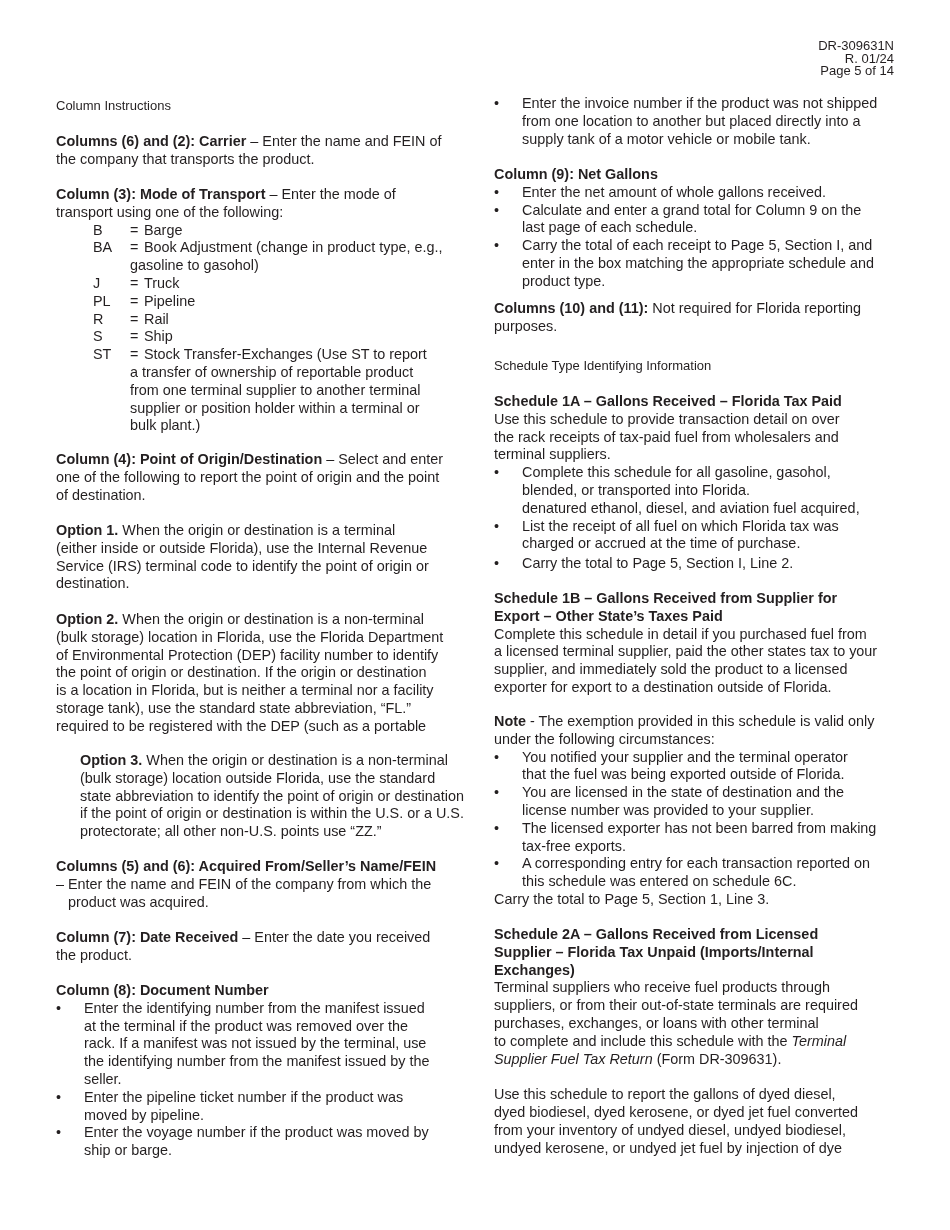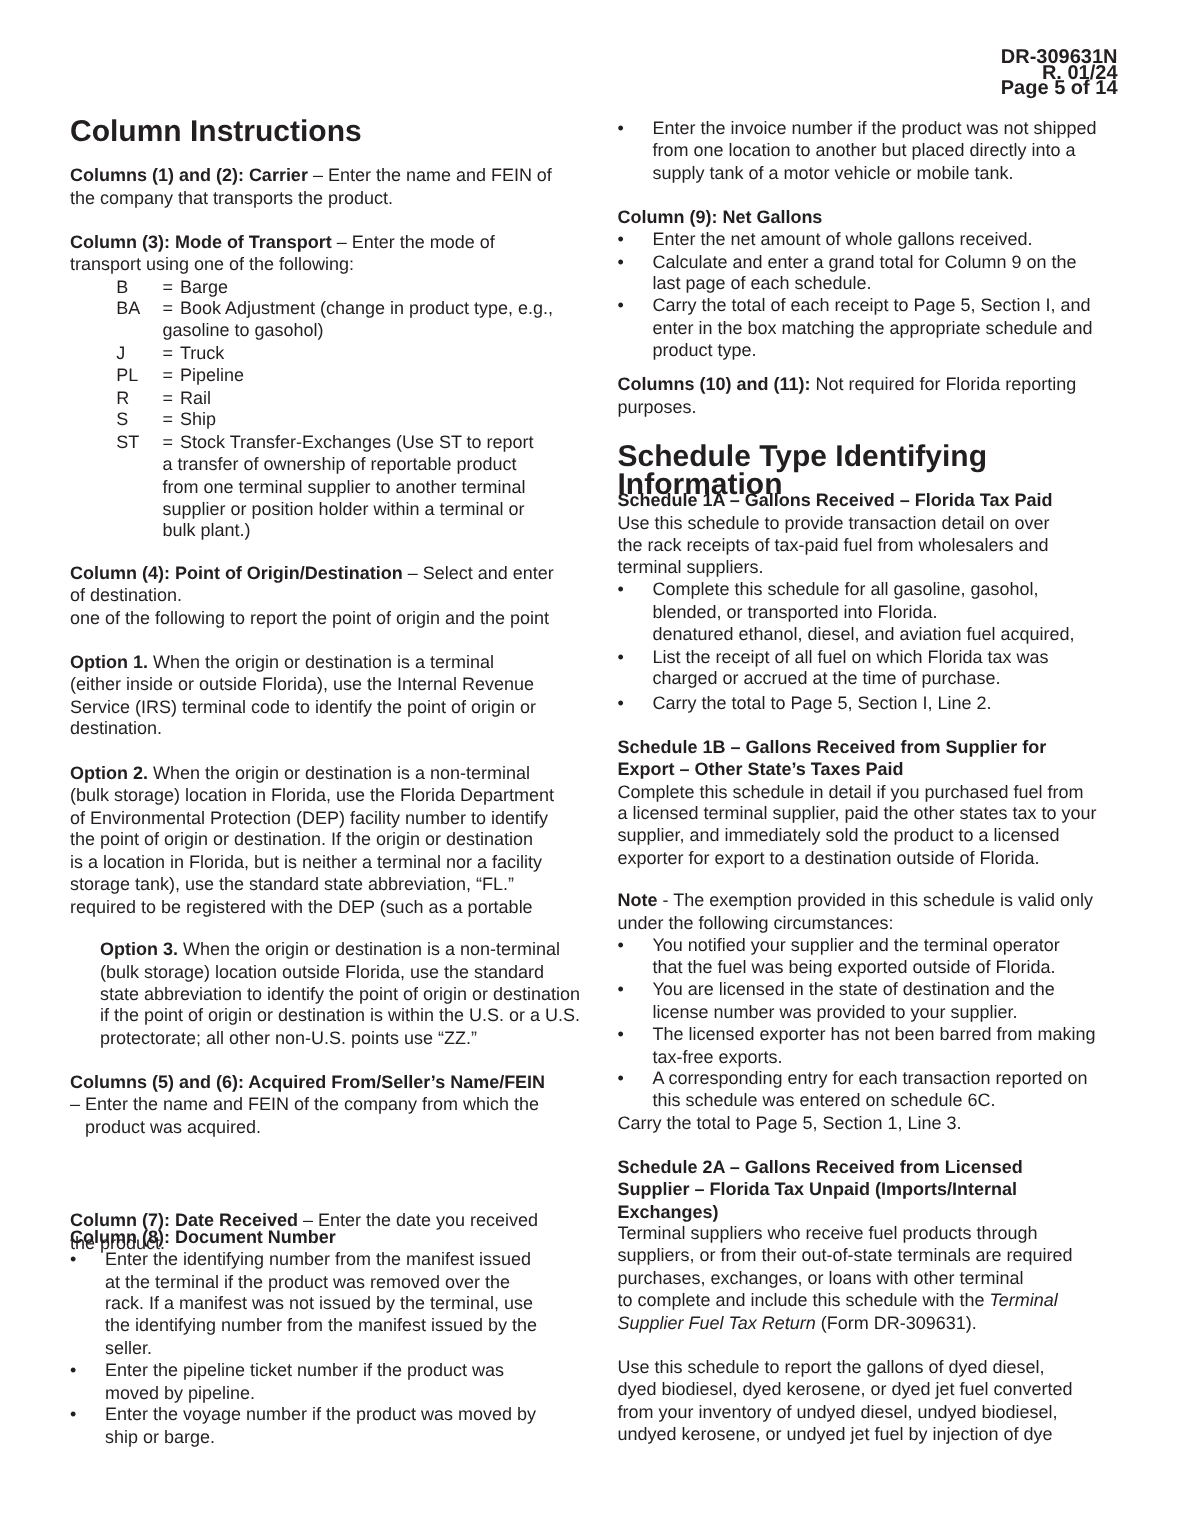--- a/index.html
+++ b/index.html
@@ -3,26 +3,26 @@
 <meta charset="utf-8">
 <style>
   html, body { margin: 0; padding: 0; background: #ffffff; }
   body {
     width: 950px; height: 1230px; position: relative; overflow: hidden;
     font-family: "Liberation Sans", sans-serif; color: #231f20;
     font-size: 14.4px; line-height: 17.8px;
   }
   .header-id {
     position: absolute; right: 56px; top: 40px; text-align: right;
-    font-weight: bold; font-size: 16px; line-height: 12.5px;
+    font-weight: normal; font-size: 13px; line-height: 12.5px;
   }
   .col { position: absolute; top: 0; width: 410px; }
   .col-left { left: 56px; }
   .col-right { left: 494px; }
-  .h1 { font-weight: bold; font-size: 24px; line-height: 22px; position: absolute; left: 0; }
+  .h1 { font-weight: normal; font-size: 13px; line-height: 22px; position: absolute; left: 0; }
   .block { position: absolute; left: 0; width: 420px; }
   .b { font-weight: bold; }
   .i { font-style: italic; }
   .line { display: block; white-space: pre; }
   .code-row { display: flex; white-space: pre; }
   .code-key { width: 37px; padding-left: 37px; }
   .code-eq { width: 14px; }
   .code-cont { padding-left: 74px; display: block; white-space: pre; }
   .bullet { position: relative; padding-left: 28px; }
   .bullet .dot { position: absolute; left: 0; top: 0; }
@@ -35,21 +35,21 @@
 <div class="header-id">
   <div>DR-309631N</div>
   <div>R. 01/24</div>
   <div>Page 5 of 14</div>
 </div>
 
 <div class="col col-left">
   <div class="h1" style="top:95px;">Column Instructions</div>
 
   <div class="block" style="top:133px;">
-    <span class="line"><span class="b">Columns (1) and (2): Carrier</span><span> – Enter the name and FEIN of</span></span>
+    <span class="line"><span class="b">Columns (6) and (2): Carrier</span><span> – Enter the name and FEIN of</span></span>
     <span class="line">the company that transports the product.</span>
   </div>
 
   <div class="block" style="top:186px;">
     <span class="line"><span class="b">Column (3): Mode of Transport</span><span> – Enter the mode of</span></span>
     <span class="line">transport using one of the following:</span>
     <div>
       <div class="code-row"><span class="code-key">B</span><span class="code-eq">=</span><span>Barge</span></div>
       <div class="code-row"><span class="code-key">BA</span><span class="code-eq">=</span><span>Book Adjustment (change in product type, e.g.,</span></div>
       <span class="code-cont">gasoline to gasohol)</span>
@@ -60,22 +60,22 @@
       <div class="code-row"><span class="code-key">ST</span><span class="code-eq">=</span><span>Stock Transfer-Exchanges (Use ST to report</span></div>
       <span class="code-cont">a transfer of ownership of reportable product</span>
       <span class="code-cont">from one terminal supplier to another terminal</span>
       <span class="code-cont">supplier or position holder within a terminal or</span>
       <span class="code-cont">bulk plant.)</span>
     </div>
   </div>
 
   <div class="block" style="top:451px;">
     <span class="line"><span class="b">Column (4): Point of Origin/Destination</span><span> – Select and enter</span></span>
+    <span class="line">one of the following to report the point of origin and the point</span>
     <span class="line">of destination.</span>
-    <span class="line">one of the following to report the point of origin and the point</span>
   </div>
 
   <div class="block" style="top:522px;">
     <span class="line"><span class="b">Option 1.</span><span> When the origin or destination is a terminal</span></span>
     <span class="line">(either inside or outside Florida), use the Internal Revenue</span>
     <span class="line">Service (IRS) terminal code to identify the point of origin or</span>
     <span class="line">destination.</span>
   </div>
 
   <div class="block" style="top:611px;">
@@ -95,21 +95,21 @@
     <span class="line">if the point of origin or destination is within the U.S. or a U.S.</span>
     <span class="line">protectorate; all other non-U.S. points use “ZZ.”</span>
   </div>
 
   <div class="block" style="top:858px;">
     <span class="line b">Columns (5) and (6): Acquired From/Seller’s Name/FEIN</span>
     <span class="line">– Enter the name and FEIN of the company from which the</span>
     <span class="hang">product was acquired.</span>
   </div>
 
-  <div class="block" style="top:929px;margin-top:40px;">
+  <div class="block" style="top:929px;">
     <span class="line"><span class="b">Column (7): Date Received</span><span> – Enter the date you received</span></span>
     <span class="line">the product.</span>
   </div>
 
   <div class="block" style="top:982px;">
     <span class="line b">Column (8): Document Number</span>
     <div class="bullet">
       <span class="dot">•</span>
       <span class="line">Enter the identifying number from the manifest issued</span>
       <span class="line">at the terminal if the product was removed over the</span>

